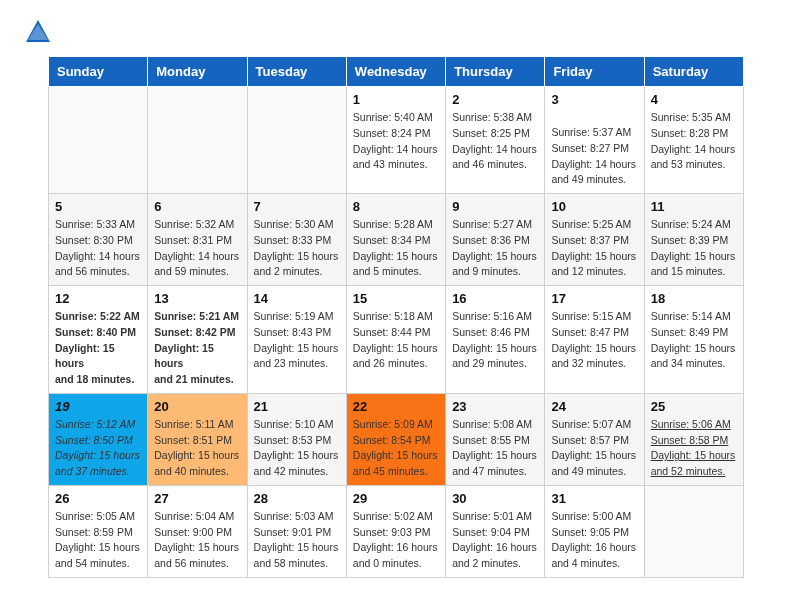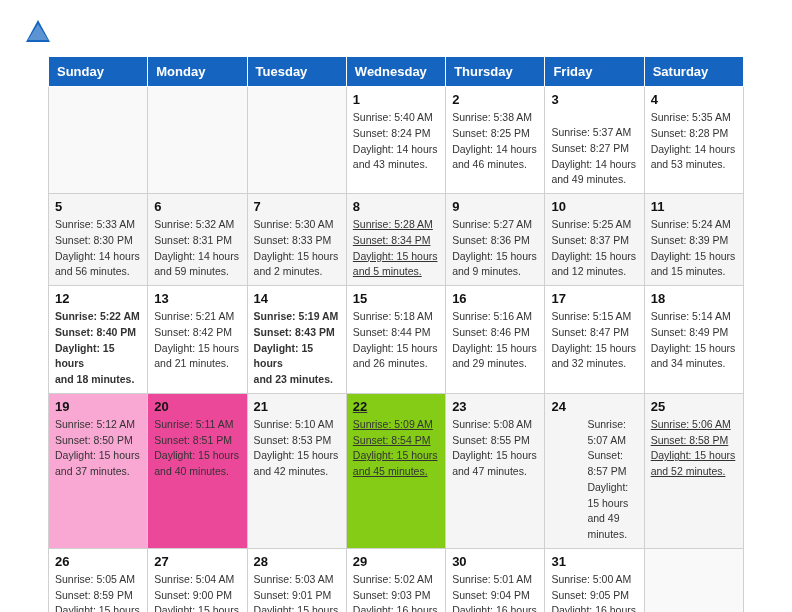--- a/index.html
+++ b/index.html
@@ -114,21 +114,21 @@
           </td>
           <td style="background: rgb(245, 245, 245);">
             <div class="day-num">7</div>
             <div class="day-info" style="white-space: pre-line;">Sunrise: 5:30 AM
 Sunset: 8:33 PM
 Daylight: 15 hours
 and 2 minutes.</div>
           </td>
           <td style="background: rgb(245, 245, 245);">
             <div class="day-num">8</div>
-            <div class="day-info" style="white-space: pre-line; text-decoration: underline;">Sunrise: 5:28 AM
+            <div class="day-info" style="white-space: pre-line;">Sunrise: 5:28 AM
 Sunset: 8:34 PM
 Daylight: 15 hours
 and 5 minutes.</div>
           </td>
           <td style="background: rgb(245, 245, 245);">
             <div class="day-num">9</div>
             <div class="day-info" style="white-space: pre-line;">Sunrise: 5:27 AM
 Sunset: 8:36 PM
 Daylight: 15 hours
 and 9 minutes.</div>
@@ -151,28 +151,28 @@
         <tr>
           <td>
             <div class="day-num">12</div>
             <div class="day-info" style="white-space: pre-line; font-weight: bold;">Sunrise: 5:22 AM
 Sunset: 8:40 PM
 Daylight: 15 hours
 and 18 minutes.</div>
           </td>
           <td>
             <div class="day-num">13</div>
-            <div class="day-info" style="white-space: pre-line;">Sunrise: 5:21 AM
+            <div class="day-info" style="white-space: pre-line; font-weight: bold;">Sunrise: 5:21 AM
 Sunset: 8:42 PM
 Daylight: 15 hours
 and 21 minutes.</div>
           </td>
           <td>
             <div class="day-num">14</div>
-            <div class="day-info" style="white-space: pre-line; font-weight: bold;">Sunrise: 5:19 AM
+            <div class="day-info" style="white-space: pre-line;">Sunrise: 5:19 AM
 Sunset: 8:43 PM
 Daylight: 15 hours
 and 23 minutes.</div>
           </td>
           <td>
             <div class="day-num">15</div>
             <div class="day-info" style="white-space: pre-line;">Sunrise: 5:18 AM
 Sunset: 8:44 PM
 Daylight: 15 hours
 and 26 minutes.</div>
@@ -193,58 +193,58 @@
           </td>
           <td>
             <div class="day-num">18</div>
             <div class="day-info" style="white-space: pre-line;">Sunrise: 5:14 AM
 Sunset: 8:49 PM
 Daylight: 15 hours
 and 34 minutes.</div>
           </td>
         </tr>
         <tr>
-          <td style="background: #f9a8d4;">
+          <td style="background: #0ea5e9; font-style: italic;">
             <div class="day-num">19</div>
             <div class="day-info" style="white-space: pre-line;">Sunrise: 5:12 AM
 Sunset: 8:50 PM
 Daylight: 15 hours
 and 37 minutes.</div>
           </td>
-          <td style="background: #ec4899; margin-left: 16px;">
+          <td style="background: #fdba74; margin-left: 16px;">
             <div class="day-num">20</div>
             <div class="day-info" style="white-space: pre-line;">Sunrise: 5:11 AM
 Sunset: 8:51 PM
 Daylight: 15 hours
 and 40 minutes.</div>
           </td>
           <td style="background: rgb(245, 245, 245);">
             <div class="day-num">21</div>
             <div class="day-info" style="white-space: pre-line;">Sunrise: 5:10 AM
 Sunset: 8:53 PM
 Daylight: 15 hours
 and 42 minutes.</div>
           </td>
-          <td style="background: #84cc16; text-decoration: underline;">
+          <td style="background: #f97316;">
             <div class="day-num">22</div>
             <div class="day-info" style="white-space: pre-line;">Sunrise: 5:09 AM
 Sunset: 8:54 PM
 Daylight: 15 hours
 and 45 minutes.</div>
           </td>
           <td style="background: rgb(245, 245, 245);">
             <div class="day-num">23</div>
             <div class="day-info" style="white-space: pre-line;">Sunrise: 5:08 AM
 Sunset: 8:55 PM
 Daylight: 15 hours
 and 47 minutes.</div>
           </td>
           <td style="background: rgb(245, 245, 245);">
             <div class="day-num">24</div>
-            <div class="day-info" style="white-space: pre-line; margin-left: 36px;">Sunrise: 5:07 AM
+            <div class="day-info" style="white-space: pre-line;">Sunrise: 5:07 AM
 Sunset: 8:57 PM
 Daylight: 15 hours
 and 49 minutes.</div>
           </td>
           <td style="background: rgb(245, 245, 245);">
             <div class="day-num">25</div>
             <div class="day-info" style="white-space: pre-line; text-decoration: underline;">Sunrise: 5:06 AM
 Sunset: 8:58 PM
 Daylight: 15 hours
 and 52 minutes.</div>

